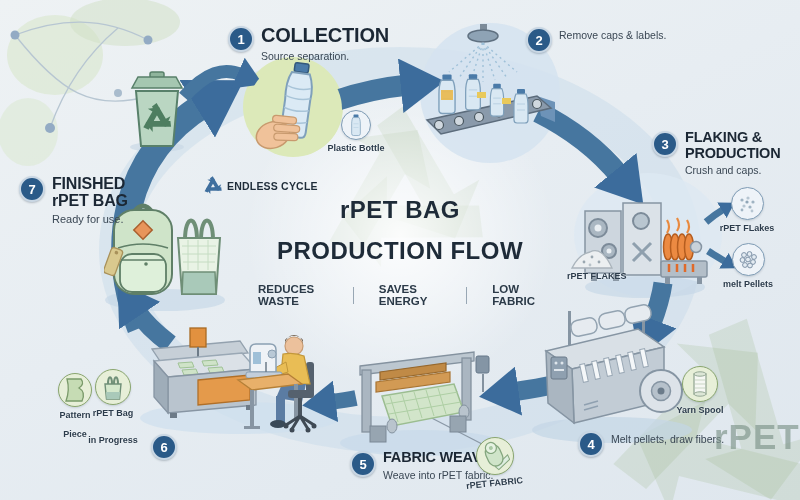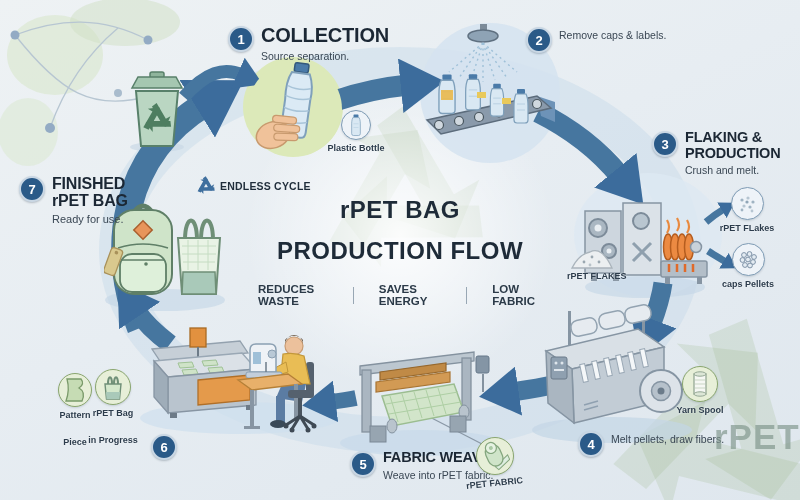--- a/index.html
+++ b/index.html
@@ -22,21 +22,21 @@
   .tag-circle.green{background:#e7efd8;border-color:#8aa66f;}
   .tag-label{font-size:9px;font-weight:bold;color:#2c3c4c;text-align:center;line-height:1.18;margin-top:3px;
              text-shadow:0 0 2px rgba(255,255,255,.8);white-space:nowrap;}
   
   #main-title{position:absolute;left:250px;top:196px;width:300px;text-align:center;color:#1e2b38;}
   #main-title .t1{font-size:24px;font-weight:bold;letter-spacing:.5px;}
   #main-title .t2{font-size:24px;font-weight:bold;letter-spacing:.5px;margin-top:13px;}
   #benefits{position:absolute;left:258px;top:283px;width:285px;display:flex;align-items:center;
             justify-content:center;gap:25px;font-size:11.5px;font-weight:bold;color:#2b3a48;}
   .bsep{width:1px;height:17px;background:#98a7b4;}
-  #endless{position:absolute;left:196px;top:176px;display:flex;align-items:center;gap:4px;}
+  #endless{position:absolute;left:203px;top:176px;display:flex;align-items:center;gap:4px;}
   #endless .etext{font-size:10.5px;font-weight:bold;color:#1f2d3a;letter-spacing:.2px;}
   #rpet-mark{position:absolute;left:714px;top:417px;font-size:35px;font-weight:bold;
              color:rgba(125,148,136,.65);letter-spacing:1px;}
 </style>
 </head>
 <body>
 
 <div id="stage">
 
   <svg class="abs" style="left:0;top:0" width="800" height="500" viewBox="0 0 800 500">
@@ -408,21 +408,21 @@
     <div>
       <div class="ssub">Remove caps &amp; labels.</div>
       </div>
   </div>
 
   <div class="step" style="left:652px;top:130px">
     <span class="badge">3</span>
     <div>
         <div class="stitle" style="font-size:14.5px">FLAKING &amp;</div>
       <div class="stitle" style="font-size:14.5px">PRODUCTION</div>
-      <div class="ssub">Crush and melt.</div>
+      <div class="ssub">Crush and caps.</div>
       </div>
   </div>
 
   <div class="step" style="left:578px;top:430px">
     <span class="badge">4</span>
     <div>
       <div class="ssub">Melt pellets, draw fibers.</div>
       </div>
   </div>
 
@@ -502,21 +502,21 @@
             <circle cx="14.5" cy="7" r="2.4"></circle>
             <circle cx="19" cy="10" r="2.4"></circle>
           <circle cx="7.5" cy="13" r="2.4"></circle>
             <circle cx="13" cy="12.5" r="2.4"></circle>
             <circle cx="18" cy="15" r="2.4"></circle>
           <circle cx="10" cy="18" r="2.4"></circle>
             <circle cx="15" cy="18.5" r="2.4"></circle>
         </g>
       </svg>
     </div>
-    <div class="tag-label">caps Pellets</div>
+    <div class="tag-label">melt Pellets</div>
   </div>
 
   <div class="abs tag-label" style="left:567px;top:268px;width:56px;position:absolute">rPET FLAKES</div>
 
   <div class="tag" style="left:668px;top:366px">
     <div class="tag-circle green" style="width:34px;height:34px">
       <svg width="28" height="28" viewBox="-14 -14 28 28">
         <rect x="-6" y="-10" width="12" height="20" fill="#f6f8f4" stroke="#95a895" stroke-width="1.3"></rect>
         <ellipse cx="0" cy="-10" rx="6" ry="2.2" fill="#dce6d6" stroke="#95a895" stroke-width="1"></ellipse>
         <ellipse cx="0" cy="10" rx="6" ry="2.2" fill="#dce6d6" stroke="#95a895" stroke-width="1"></ellipse>
@@ -542,21 +542,21 @@
     <div class="tag-label" style="transform:rotate(-6deg)">rPET FABRIC</div>
   </div>
 
   <div class="tag" style="left:43px;top:373px">
     <div class="tag-circle green" style="width:32px;height:32px">
       <svg width="26" height="26" viewBox="-13 -13 26 26">
         <path d="M-8,-11 L6,-11 Q10,-6 4,-2 Q11,2 7,11 L-9,11 Q-5,0 -8,-11 Z" fill="#c6dcb4" stroke="#7a9a6a" stroke-width="1.3"></path>
       </svg>
     </div>
     <div class="tag-label">Pattern</div>
-    <div class="tag-label" style="margin-top:16px">Piece</div>
+    <div class="tag-label" style="margin-top:8px">Piece</div>
   </div>
 
   <div class="tag" style="left:81px;top:369px">
     <div class="tag-circle green" style="width:34px;height:34px">
       <svg width="28" height="28" viewBox="-14 -14 28 28">
         <path d="M-5,-3 C-5,-12 -1,-12 -1,-3" fill="none" stroke="#6f8f77" stroke-width="2"></path>
         <path d="M1,-3 C1,-12 5,-12 5,-3" fill="none" stroke="#6f8f77" stroke-width="2"></path>
         <path d="M-8,-3 L8,-3 L6.5,12 L-6.5,12 Z" fill="#d4e8cc" stroke="#6f8f77" stroke-width="1.4"></path>
         <path d="M-7,5 L7,5 L6.5,12 L-6.5,12 Z" fill="#a9c9b9"></path>
       </svg>

